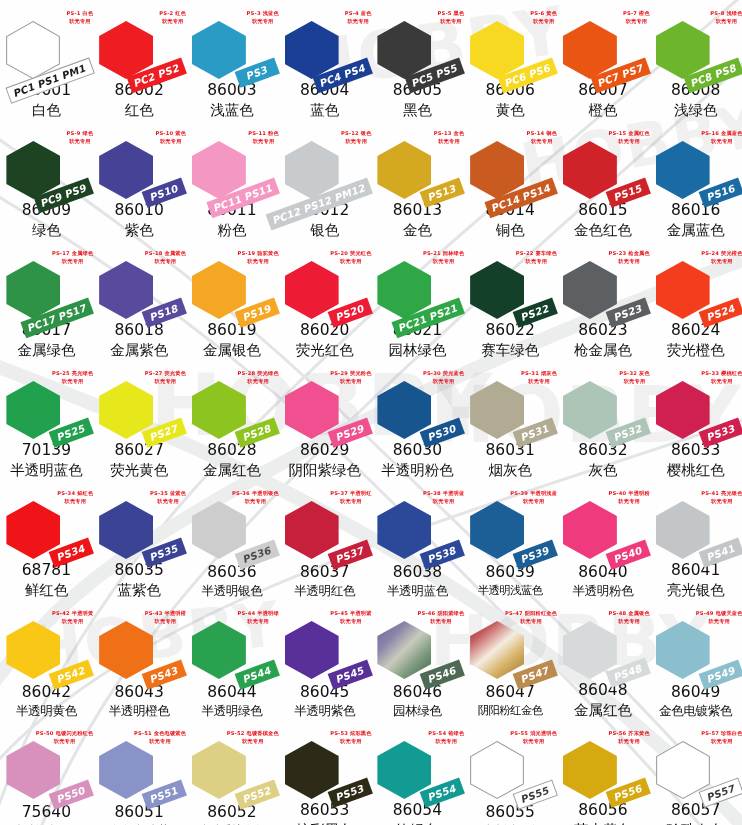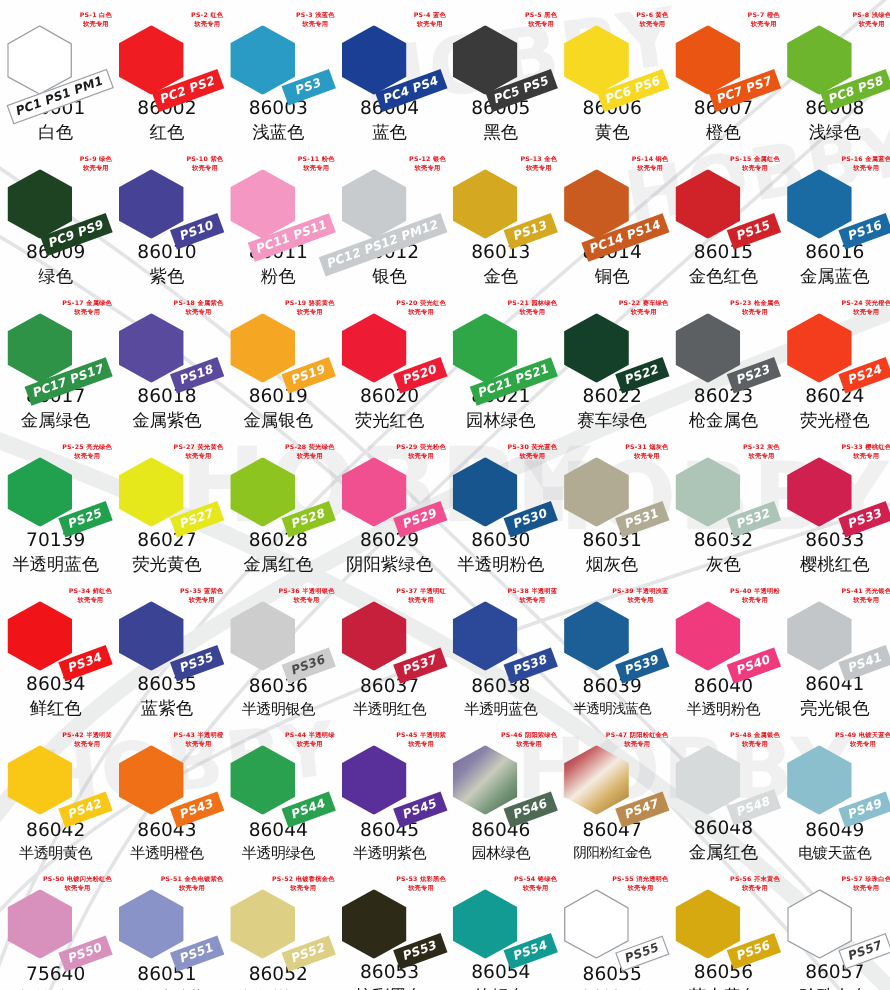--- a/index.html
+++ b/index.html
@@ -517,21 +517,21 @@
         <div class="cname">樱桃红色</div>
       </div>
       <div class="cell">
         <div class="swatch-wrap">
           <div class="hex" style="background: rgb(240, 20, 24);"></div>
           <div class="anno"><span>PS-34 鲜红色</span><span class="l2">软壳专用</span></div>
           <div class="tab" style="background: rgb(240, 20, 24);">
             <span style="color: rgb(255, 255, 255);">PS34</span>
           </div>
         </div>
-        <div class="code">86034</div>
+        <div class="code">68781</div>
         <div class="cname">鲜红色</div>
       </div>
       <div class="cell">
         <div class="swatch-wrap">
           <div class="hex" style="background: rgb(59, 67, 149);"></div>
           <div class="anno"><span>PS-35 蓝紫色</span><span class="l2">软壳专用</span></div>
           <div class="tab" style="background: rgb(59, 67, 149);">
             <span style="color: rgb(255, 255, 255);">PS35</span>
           </div>
         </div>
@@ -683,21 +683,21 @@
       </div>
       <div class="cell">
         <div class="swatch-wrap">
           <div class="hex" style="background: rgb(140, 191, 206);"></div>
           <div class="anno"><span>PS-49 电镀天蓝色</span><span class="l2">软壳专用</span></div>
           <div class="tab" style="background: rgb(140, 191, 206);">
             <span style="color: rgb(255, 255, 255);">PS49</span>
           </div>
         </div>
         <div class="code">86049</div>
-        <div class="cname sm">电镀天蓝色</div>
+        <div class="cname sm">金色电镀紫色</div>
       </div>
       <div class="cell">
         <div class="swatch-wrap">
           <div class="hex" style="background: rgb(216, 145, 189);"></div>
           <div class="anno"><span>PS-50 电镀闪光粉红色</span><span class="l2">软壳专用</span></div>
           <div class="tab" style="background: rgb(216, 145, 189);">
             <span style="color: rgb(255, 255, 255);">PS50</span>
           </div>
         </div>
         <div class="code">75640</div>

